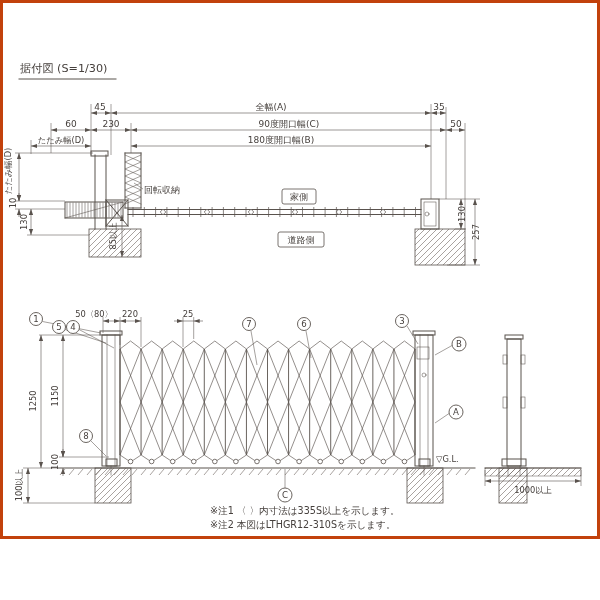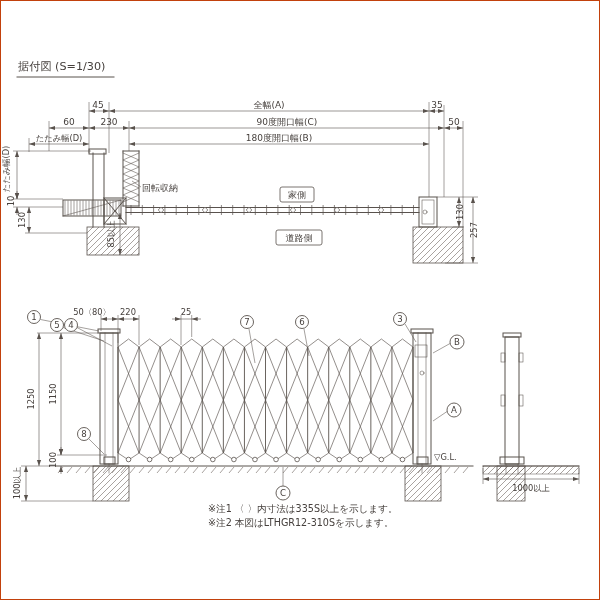--- a/index.html
+++ b/index.html
@@ -1,16 +1,16 @@
 <!DOCTYPE html>
 <html><head>
 <meta charset="utf-8">
 <style>
   html,body{margin:0;padding:0;background:#ffffff;}
-  .page{position:relative;width:600px;height:600px;background:#ffffff;border:1px solid #c2410c;
+  .page{position:relative;width:600px;height:539px;background:#ffffff;border:3px solid #c2410c;
         box-sizing:border-box;font-family:"DejaVu Sans","Liberation Sans",sans-serif;overflow:hidden;}
   svg{display:block;}
   svg text{fill:#46403d;font-size:9px;font-family:"DejaVu Sans","Liberation Sans",sans-serif;}
   .t-title{font-size:11.2px;}
   .t-note{font-size:9.6px;}
   .t-sm{font-size:8.3px;}
   .mid{text-anchor:middle;}
   .ln{stroke:#59524d;stroke-width:1;fill:none;stroke-linecap:square;}
   .lt{stroke:#59524d;stroke-width:.55;fill:none;}
   .dm{stroke:#59524d;stroke-width:.6;fill:none;}

